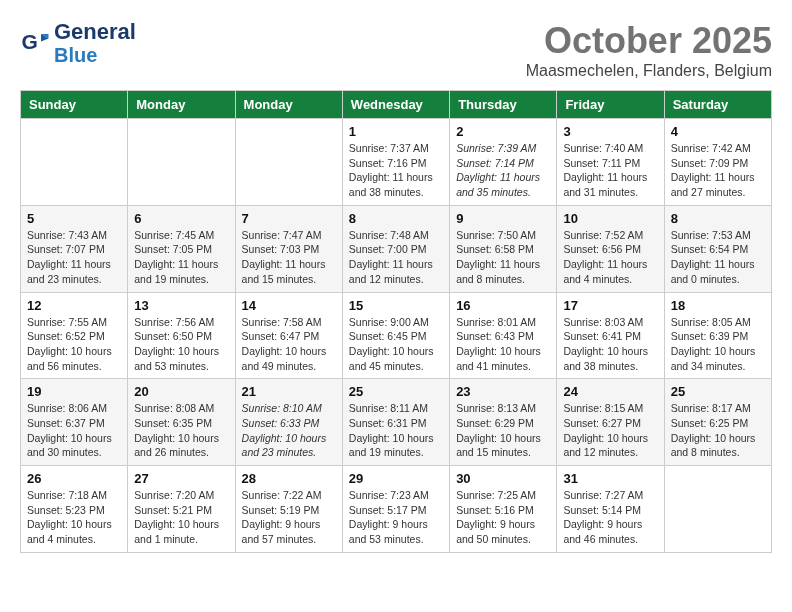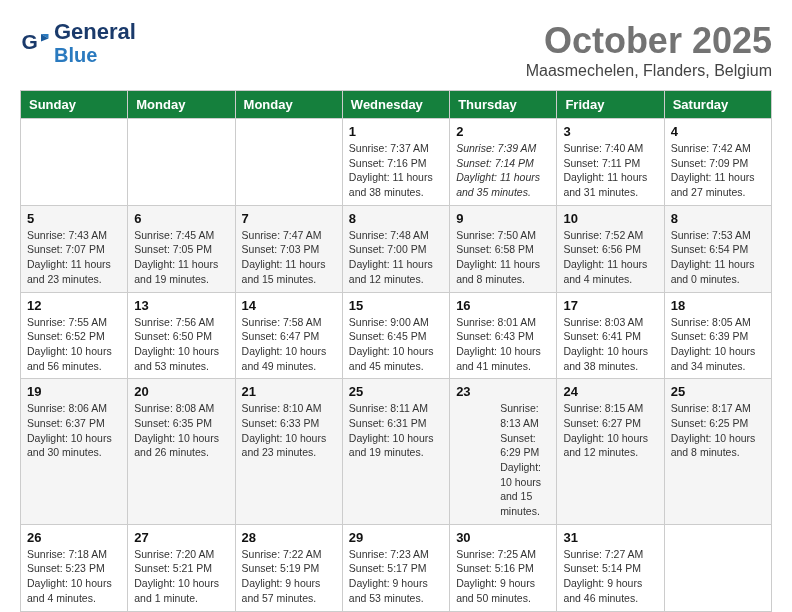--- a/index.html
+++ b/index.html
@@ -263,35 +263,35 @@
         </td>
         <td>
           <div class="day-number">20</div>
           <div class="day-info" style="white-space: pre-line;">Sunrise: 8:08 AM
 Sunset: 6:35 PM
 Daylight: 10 hours
 and 26 minutes.</div>
         </td>
         <td>
           <div class="day-number">21</div>
-          <div class="day-info" style="white-space: pre-line;">Sunrise: 8:10 AM
+          <div class="day-info" style="white-space: pre-line; font-style: italic;">Sunrise: 8:10 AM
 Sunset: 6:33 PM
 Daylight: 10 hours
 and 23 minutes.</div>
         </td>
         <td>
           <div class="day-number">25</div>
           <div class="day-info" style="white-space: pre-line;">Sunrise: 8:11 AM
 Sunset: 6:31 PM
 Daylight: 10 hours
 and 19 minutes.</div>
         </td>
         <td>
           <div class="day-number">23</div>
-          <div class="day-info" style="white-space: pre-line; margin-left: 44px;">Sunrise: 8:13 AM
+          <div class="day-info" style="white-space: pre-line;">Sunrise: 8:13 AM
 Sunset: 6:29 PM
 Daylight: 10 hours
 and 15 minutes.</div>
         </td>
         <td>
           <div class="day-number">24</div>
           <div class="day-info" style="white-space: pre-line;">Sunrise: 8:15 AM
 Sunset: 6:27 PM
 Daylight: 10 hours
 and 12 minutes.</div>

